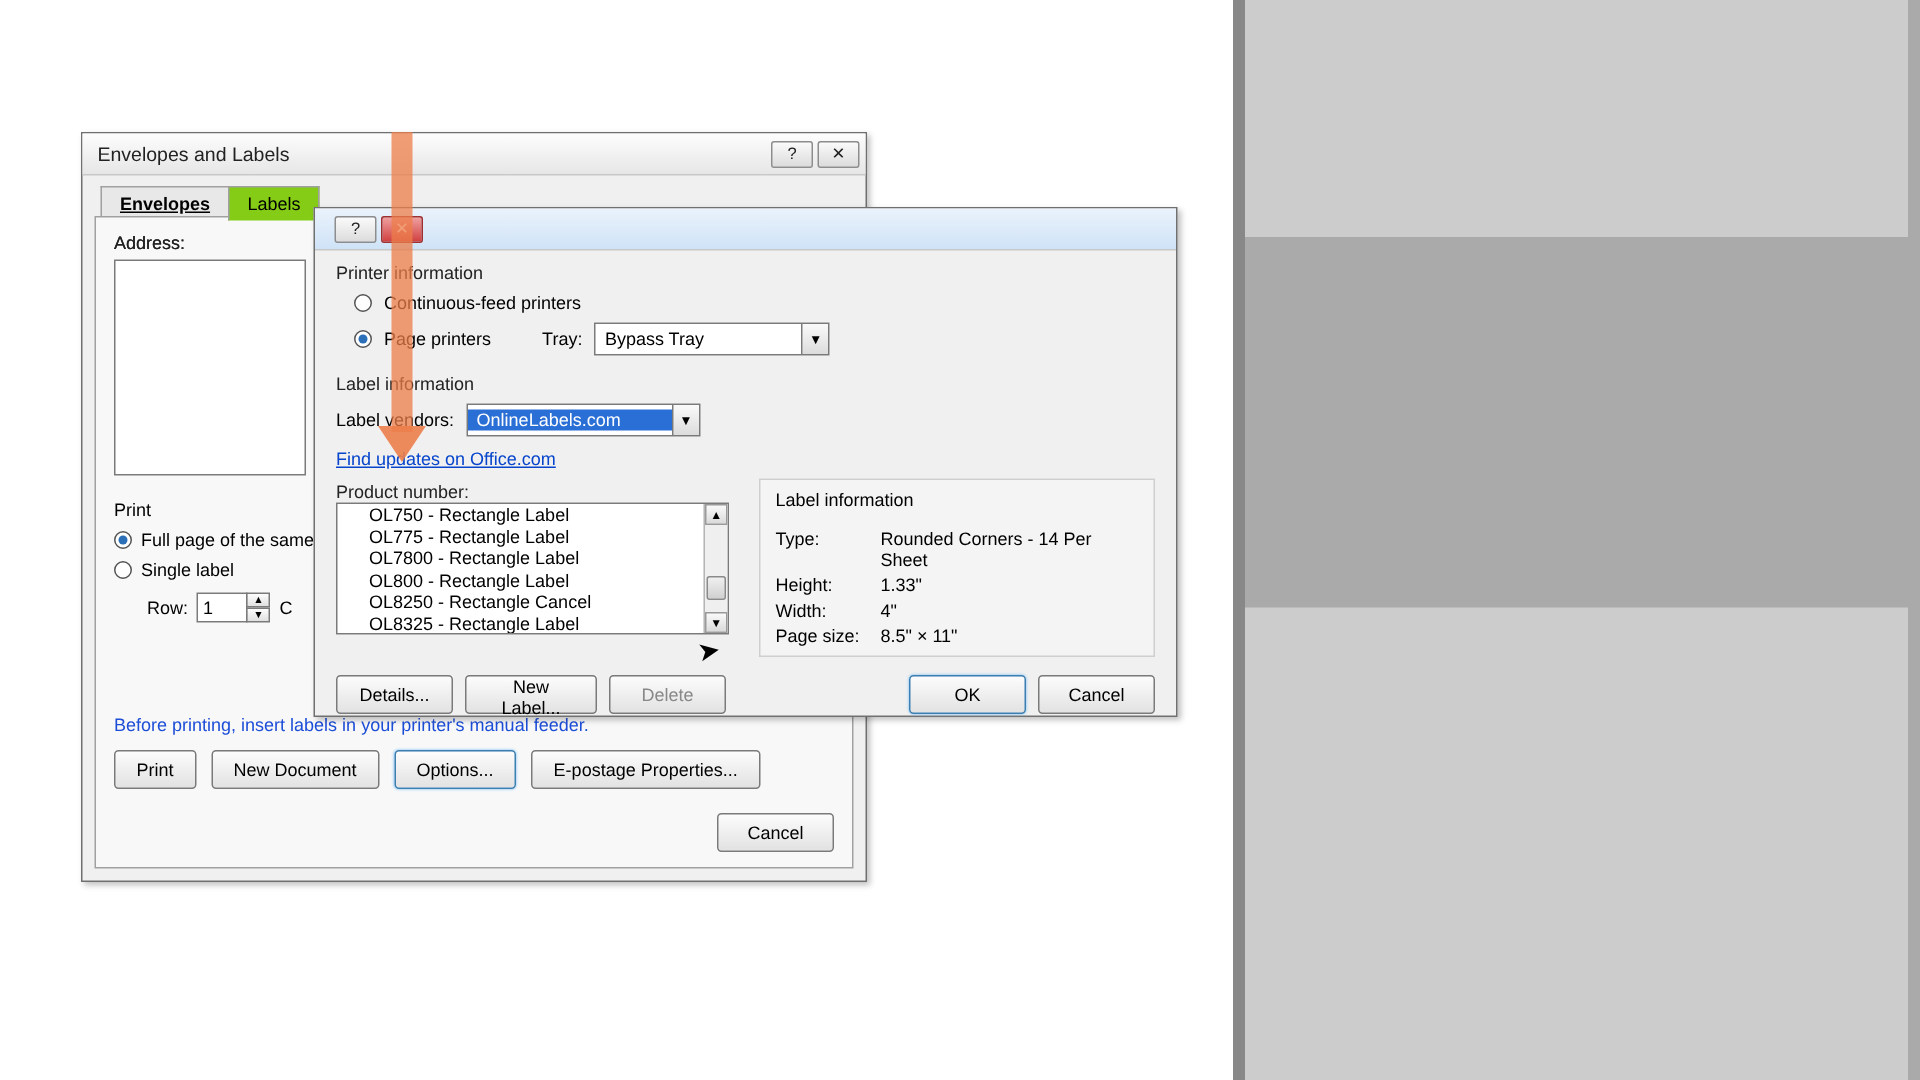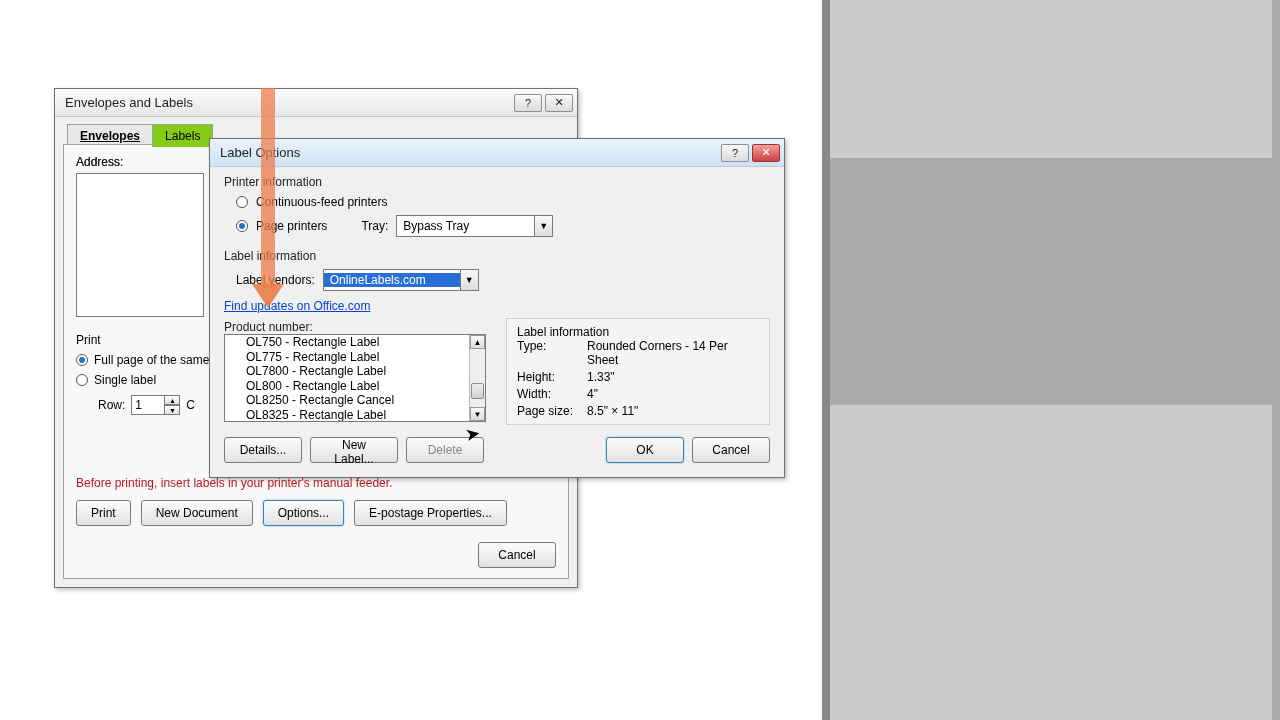--- a/index.html
+++ b/index.html
@@ -27,21 +27,21 @@
   .fieldset-title { font-size:12px; margin-top: 16px; }
   .radio-row { display:flex; align-items:center; gap:6px; font-size:12px; margin-top:6px; }
   .radio { width:12px; height:12px; border:1px solid #555; border-radius:50%; display:inline-flex; align-items:center; justify-content:center; background:#fff; cursor:pointer;}
   .radio.checked::after { content:""; width:6px; height:6px; border-radius:50%; background:#2a6fb8; }
   .spin-row { display:flex; align-items:center; gap:6px; font-size:12px; margin: 8px 0 0 22px;}
   .spin { display:flex; align-items:center; }
   .spin input { width:34px; height:20px; font-size:12px; padding:1px 3px; border:1px solid #7a7a7a; background:#fff; }
   .spin .btns { display:flex; flex-direction:column; margin-left:-1px;}
   .spin .btns button { width:16px; height:10px; font-size:7px; line-height:1; padding:0; border:1px solid #7a7a7a; background:linear-gradient(#fdfdfd,#e0e0e0); cursor:pointer;}
 
-  .hint { font-size:12px; color:#b91c1c; position:absolute; left:12px; bottom: 88px;}
+  .hint { font-size:12px; color:#1d4ed8; position:absolute; left:12px; bottom: 88px;}
   .btn { height:26px; padding: 0 14px; font-size:12px; border:1px solid #7a7a7a; border-radius:3px; background:linear-gradient(#fcfcfc,#e2e2e2); cursor:pointer; }
   .btn.default { border:1px solid #3c7fb1; box-shadow: 0 0 2px #6bb8f5; }
   .env-btnrow1 { position:absolute; left:12px; bottom:52px; display:flex; gap:10px; flex-wrap:wrap;}
   .env-btnrow2 { position:absolute; right:12px; bottom:10px; }
 
   
   .opt-dialog { left: 209px; top: 138px; width: 576px; height: 340px; z-index: 5;}
   .opt-titlebar { background: linear-gradient(#eaf2fb,#cfe3f7); }
   .opt-body { position:absolute; left:0; right:0; top:28px; bottom:0; padding: 6px 14px 10px; }
   .section-title { font-size:12px; color:#222; margin-top:2px; }
@@ -54,21 +54,21 @@
   .cols { display:flex; gap:20px; margin-top:4px; }
   .listwrap { width: 262px; }
   .listbox { position:relative; border:1px solid #7a7a7a; background:#fff; height:88px; overflow:hidden; }
   .listbox .items { position:absolute; left:0; top:0; right:16px; }
   .listbox .item { font-size:12px; padding: 0 21px; line-height:14.5px; height:14.5px; white-space:nowrap; cursor:pointer;}
   .scrollbar { position:absolute; right:0; top:0; bottom:0; width:16px; border-left:1px solid #b5b5b5; background:#efefef; display:flex; flex-direction:column; }
   .scrollbar .sbtn { height:14px; border:1px solid #9a9a9a; background:linear-gradient(#fafafa,#dadada); font-size:8px; display:flex; align-items:center; justify-content:center; cursor:pointer;}
   .scrollbar .track { flex:1; position:relative; }
   .scrollbar .thumb { position:absolute; left:1px; right:1px; top:34px; height:16px; border:1px solid #8a8a8a; border-radius:2px; background:linear-gradient(#f0f0f0,#d0d0d0); cursor:pointer;}
   .info { flex:1; border:1px solid #cfcfcf; background:#f4f4f4; padding:6px 10px; font-size:12px;}
-  .info .grid { display:grid; grid-template-columns: 70px 1fr; row-gap:3px; margin-top:0;}
+  .info .grid { display:grid; grid-template-columns: 70px 1fr; row-gap:3px; margin-top:12px;}
   .opt-btnrow { display:flex; gap:8px; margin-top:12px; align-items:center;}
   .opt-btnrow .spacer { flex:1; }
 
   
   .guide { position:absolute; left: 258px; top: 88px; width: 20px; height: 228px; z-index:10; pointer-events:none;}
   .guide .stem { position:absolute; left:3px; top:0; width:14px; height:200px; background: rgba(236,126,74,.75); }
   .guide .head { position:absolute; left:-6px; top:196px; width:0; height:0; border-left:16px solid transparent; border-right:16px solid transparent; border-top:24px solid rgba(236,126,74,.9); }
 
   .cursor { position:absolute; left: 465px; top: 423px; z-index: 20; pointer-events:none; font-size:18px; color:#000; transform: rotate(-10deg);}
 </style>
@@ -131,21 +131,20 @@
       <button class="btn">E-postage Properties...</button>
     </div>
     <div class="env-btnrow2">
       <button class="btn" style="width:78px">Cancel</button>
     </div>
   </div>
 </div>
 
 <div class="dialog opt-dialog">
   <div class="titlebar opt-titlebar">
-    <span class="ttl">Label Options</span>
     <span class="tbtn">?</span>
     <span class="tbtn close">✕</span>
   </div>
 
   <div class="opt-body">
     <div class="section-title">Printer information</div>
 
     <div class="row" style="margin-left:12px">
       <span class="radio"></span>
       <span>Continuous-feed printers</span>
@@ -156,21 +155,21 @@
       <span style="width:18px"></span>
       <span>Tray:</span>
       <span class="combo" style="width:157px">
         <span class="val">Bypass Tray</span>
         <span class="arrow">▼</span>
       </span>
     </div>
 
     <div class="section-title" style="margin-top:12px">Label information</div>
 
-    <div class="row" style="margin-left:12px">
+    <div class="row" style="">
       <span>Label vendors:</span>
       <span class="combo sel" style="width:156px">
         <span class="val">OnlineLabels.com</span>
         <span class="arrow">▼</span>
       </span>
     </div>
 
     <a class="link">Find updates on Office.com</a>
 
     <div class="cols">

